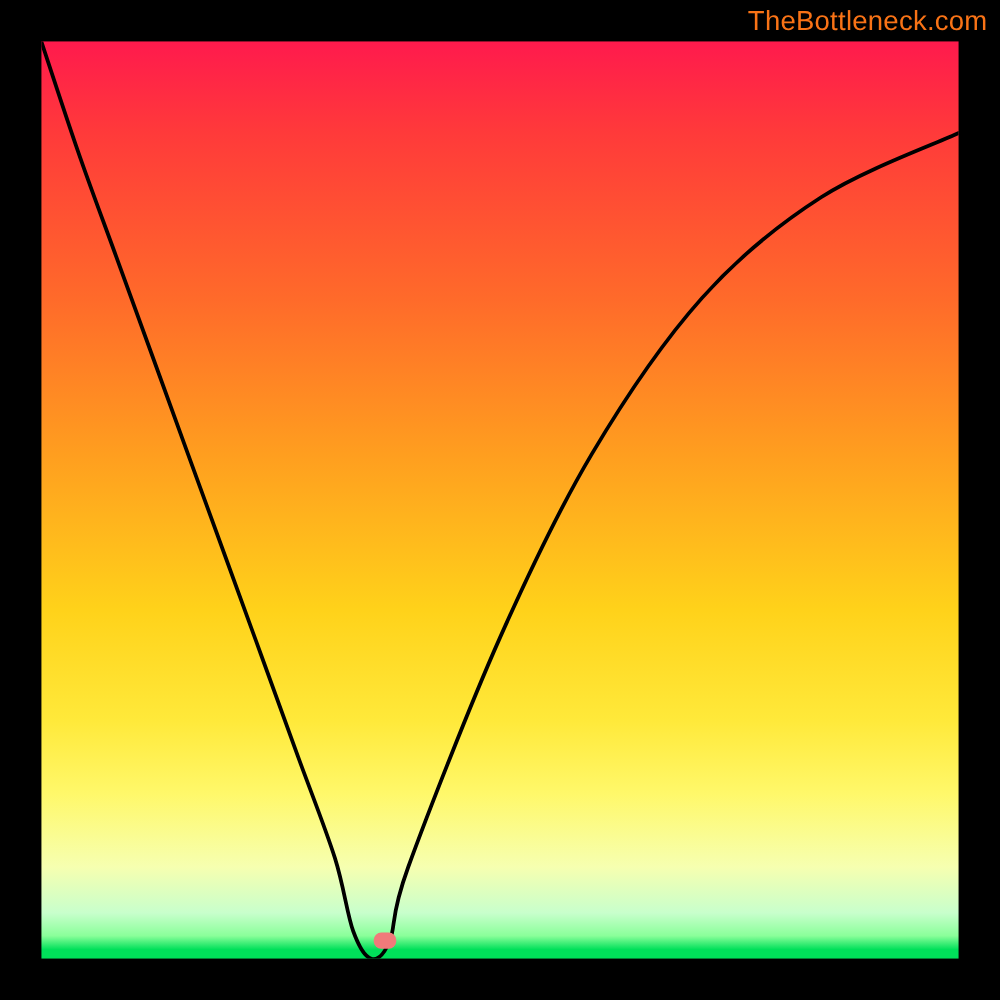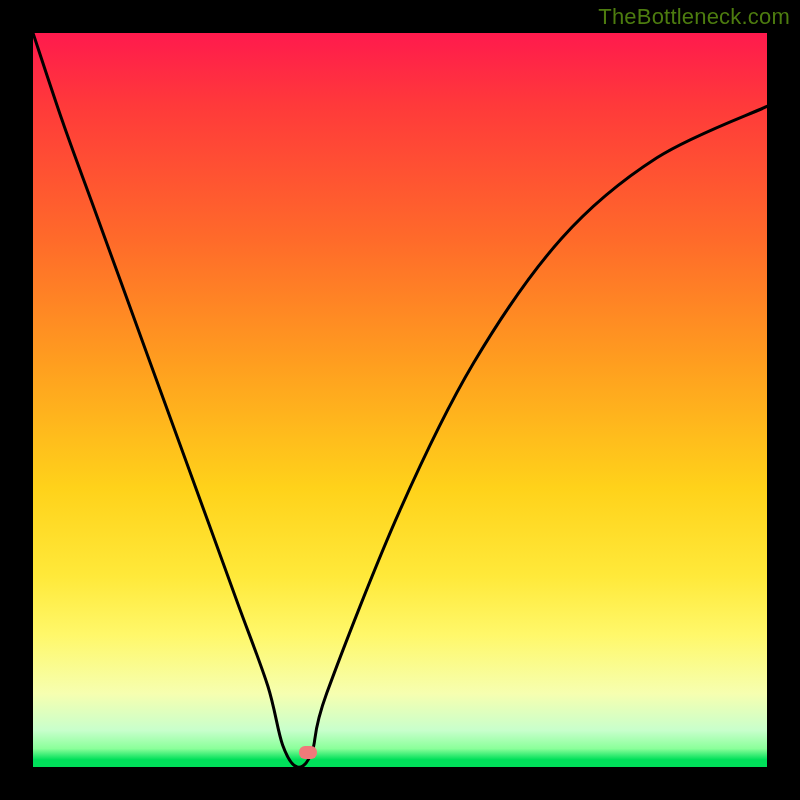--- a/index.html
+++ b/index.html
@@ -55,21 +55,21 @@
     position: absolute;
     top: 0;
     left: 0;
     width: 100%;
     height: 100%;
   }
   .watermark {
     position: absolute;
     top: 4px;
     right: 10px;
-    color: #4d7c0f;
+    color: #f97316;
     font-size: 22px;
     letter-spacing: 0.2px;
   }
   .marker {
     position: absolute;
     width: 18px;
     height: 13px;
     border-radius: 6px;
     background: #f07a7a;
   }

